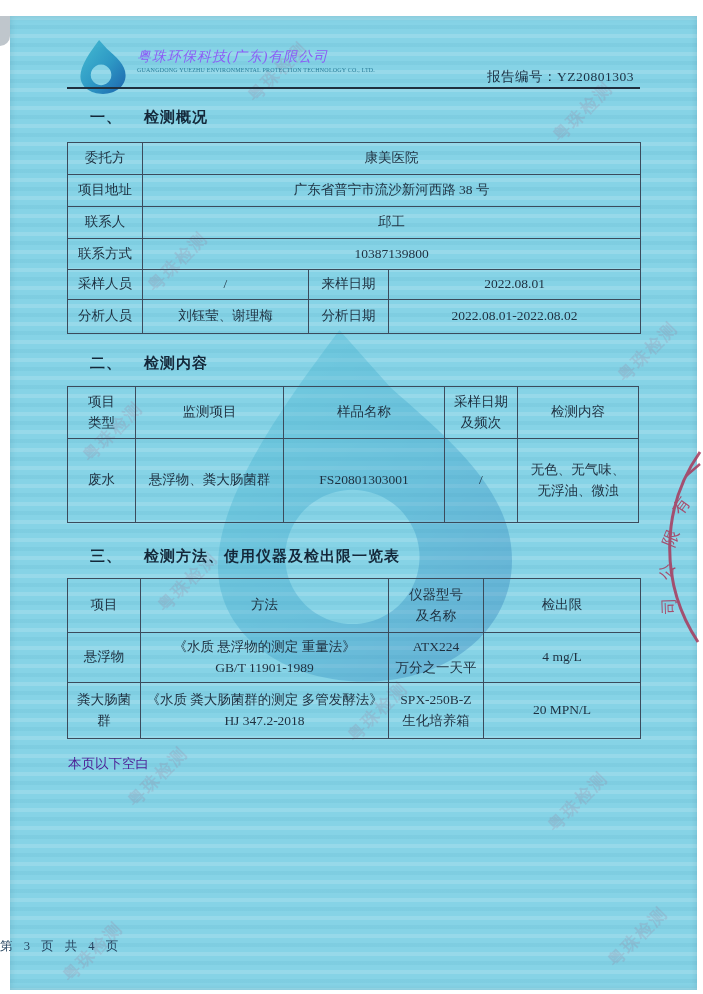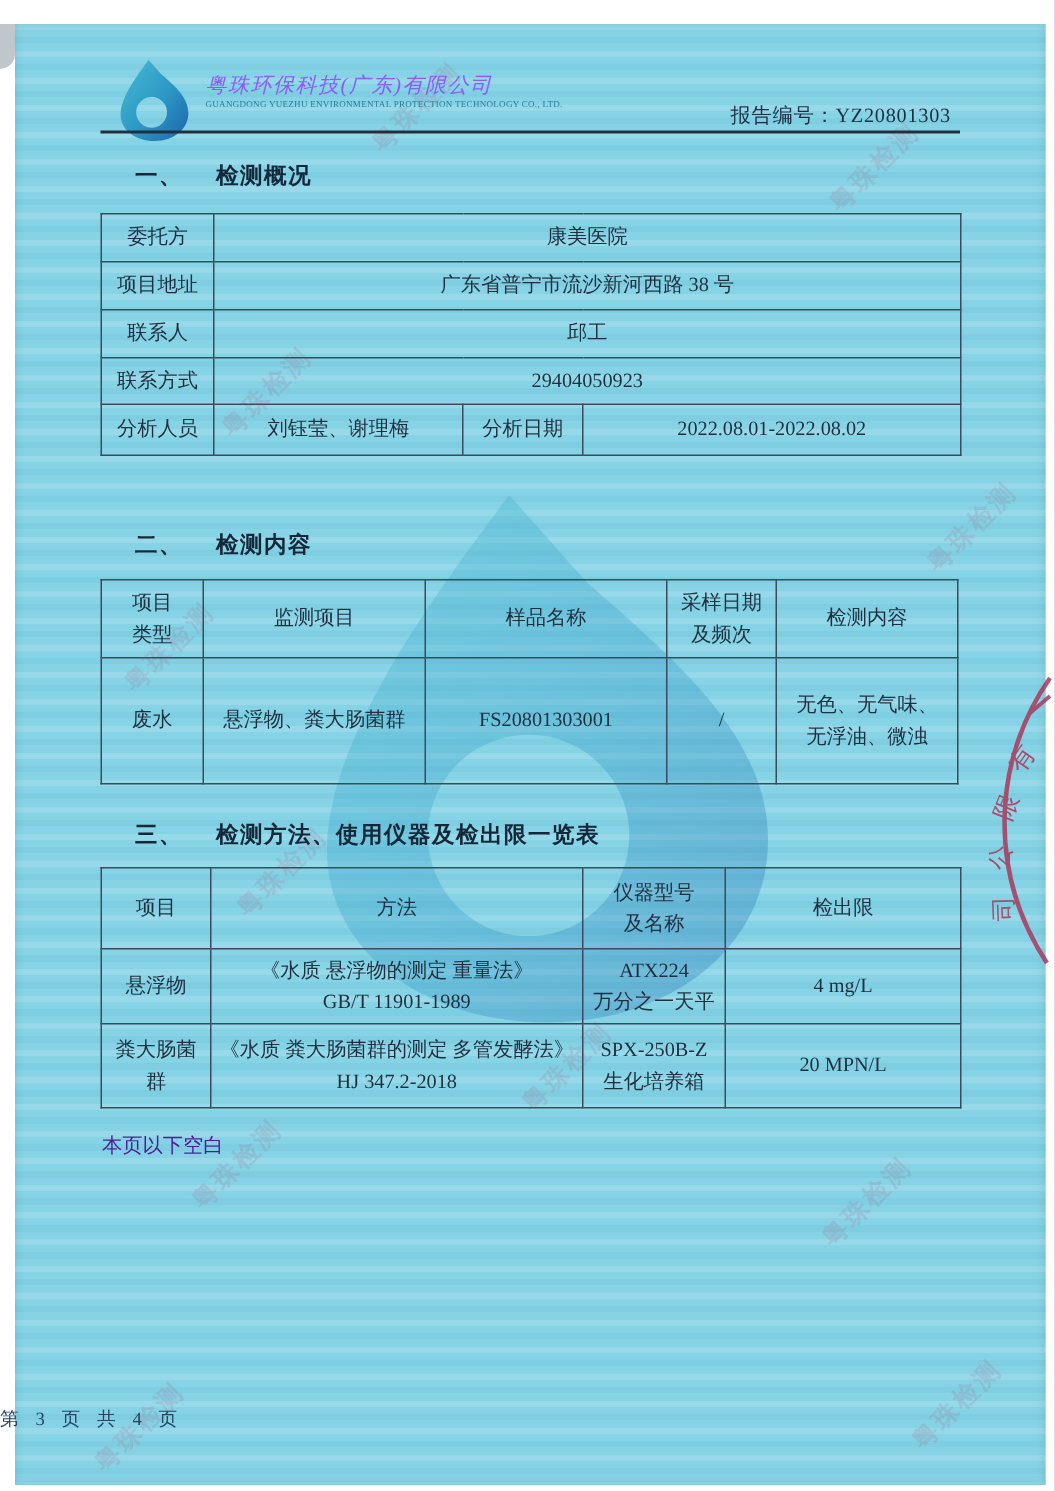--- a/index.html
+++ b/index.html
@@ -111,21 +111,27 @@
   <tr style="height:32px">
     <td><span>项目地址</span></td>
     <td colspan="3"><span>广东省普宁市流沙新河西路 38 号</span></td>
   </tr>
   <tr style="height:32px">
     <td><span>联系人</span></td>
     <td colspan="3"><span>邱工</span></td>
   </tr>
   <tr style="height:31px">
     <td><span>联系方式</span></td>
-    <td colspan="3"><span>29404050923</span></td>
+    <td colspan="3"><span>10387139800</span></td>
+  </tr>
+  <tr style="height:30px">
+    <td><span>采样人员</span></td>
+    <td><span>/</span></td>
+    <td><span>来样日期</span></td>
+    <td><span>2022.08.01</span></td>
   </tr>
   <tr style="height:34px">
     <td><span>分析人员</span></td>
     <td><span>刘钰莹、谢理梅</span></td>
     <td><span>分析日期</span></td>
     <td><span>2022.08.01-2022.08.02</span></td>
   </tr>
 </tbody>
   </table>
 

